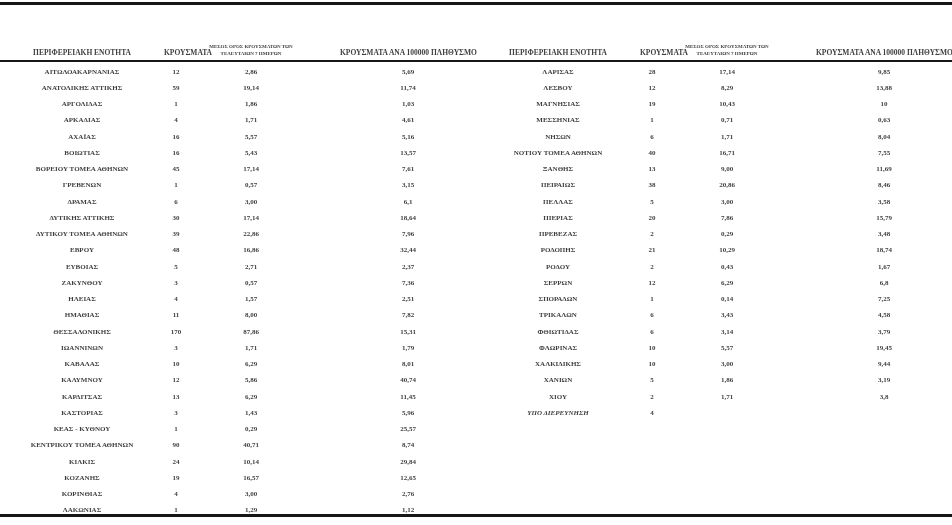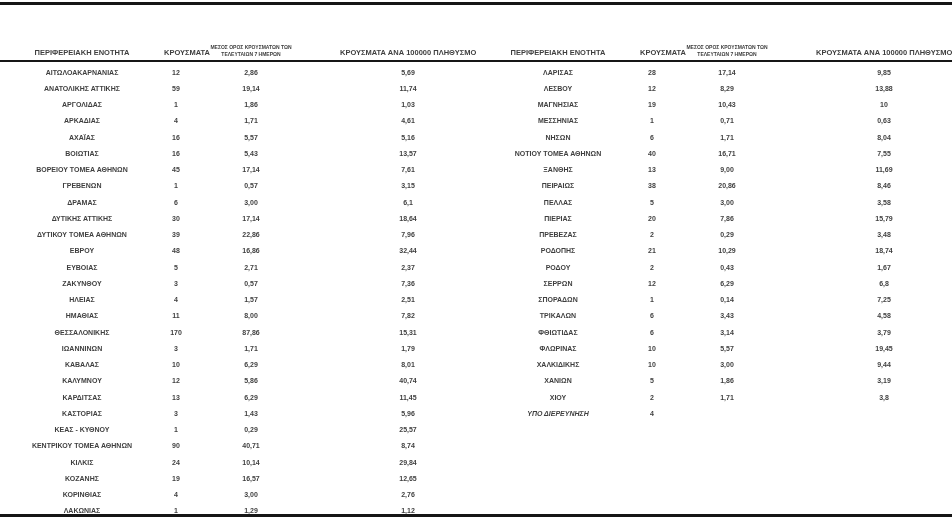--- a/index.html
+++ b/index.html
@@ -1,21 +1,21 @@
 <!DOCTYPE html>
 <html><head>
 <meta charset="utf-8">
 <style>
   html,body{margin:0;padding:0;}
   body{
     width:952px;height:525px;background:#ffffff;overflow:hidden;
     font-family:"Liberation Sans", sans-serif;
     -webkit-font-smoothing:antialiased;
   }
-  .page{position:relative;width:796px;height:525px;background:#ffffff;}
+  .page{position:relative;width:796px;height:525px;background:#ffffff;font-family:Liberation Serif, serif;}
 
   .rule{position:absolute;left:0;width:952px;background:#161616;}
   .rule-top{top:2px;height:3px;}
   .rule-header{top:60px;height:2px;}
   .rule-bottom{top:514px;height:3px;z-index:5;}
 
   
   .cols{display:grid;grid-template-columns:164px 24px 126px 162px;width:476px;}
   .thead{position:absolute;top:34px;height:26px;align-items:end;}
   .thead-left{left:0;}

